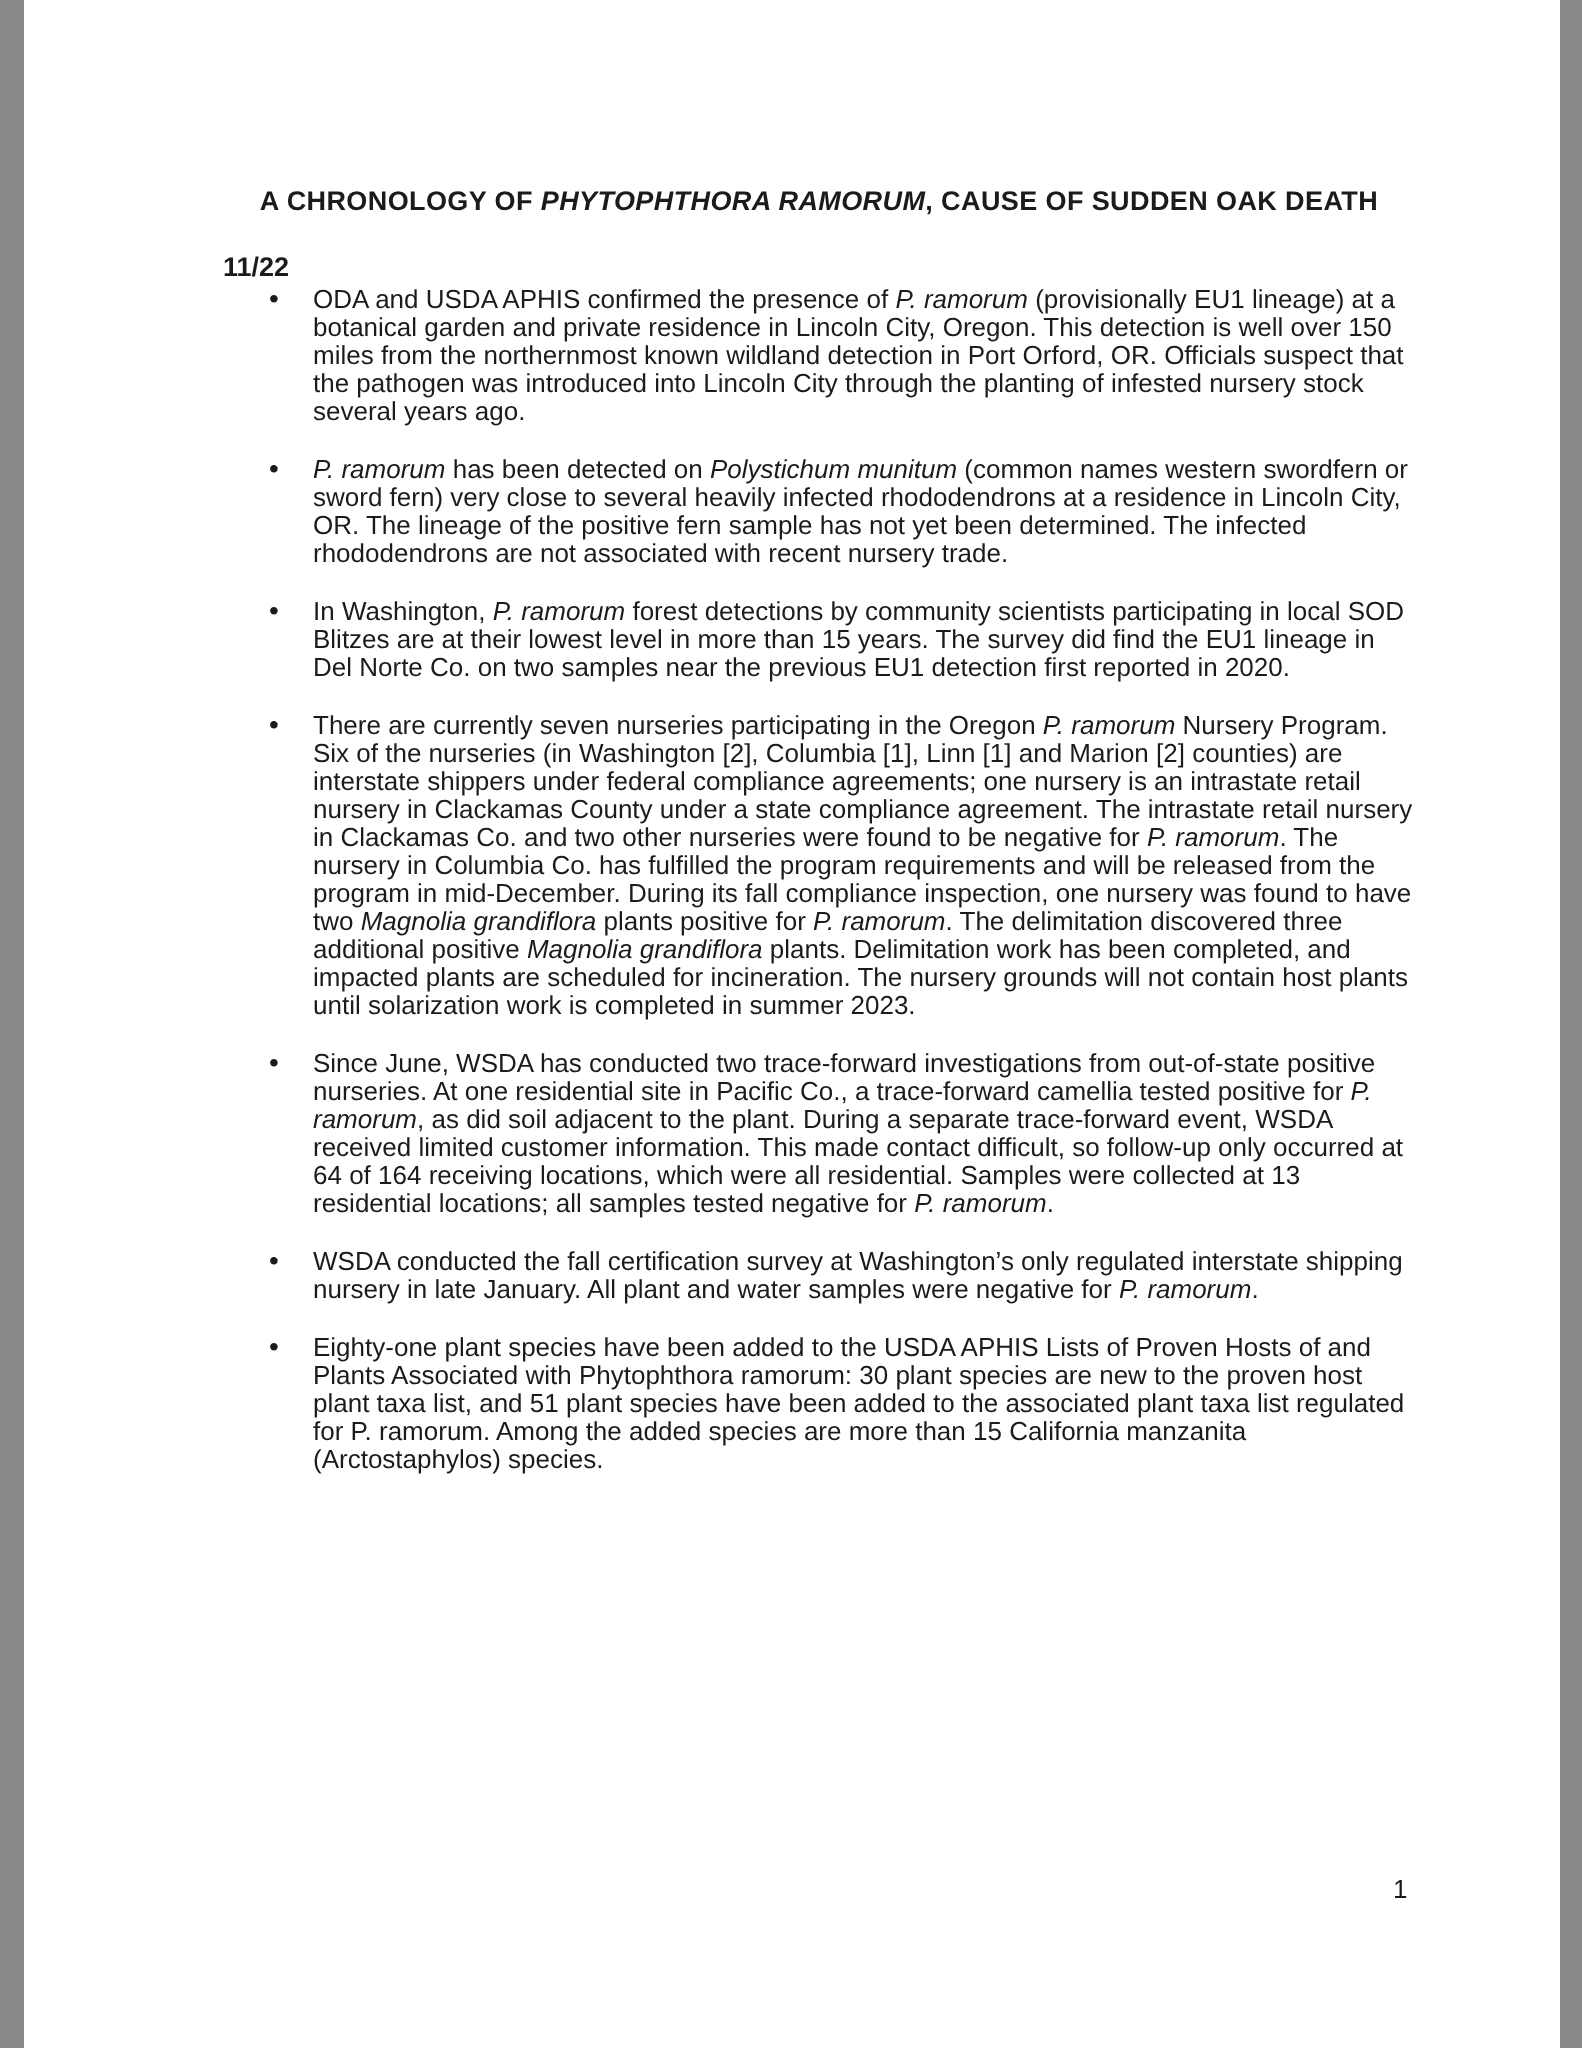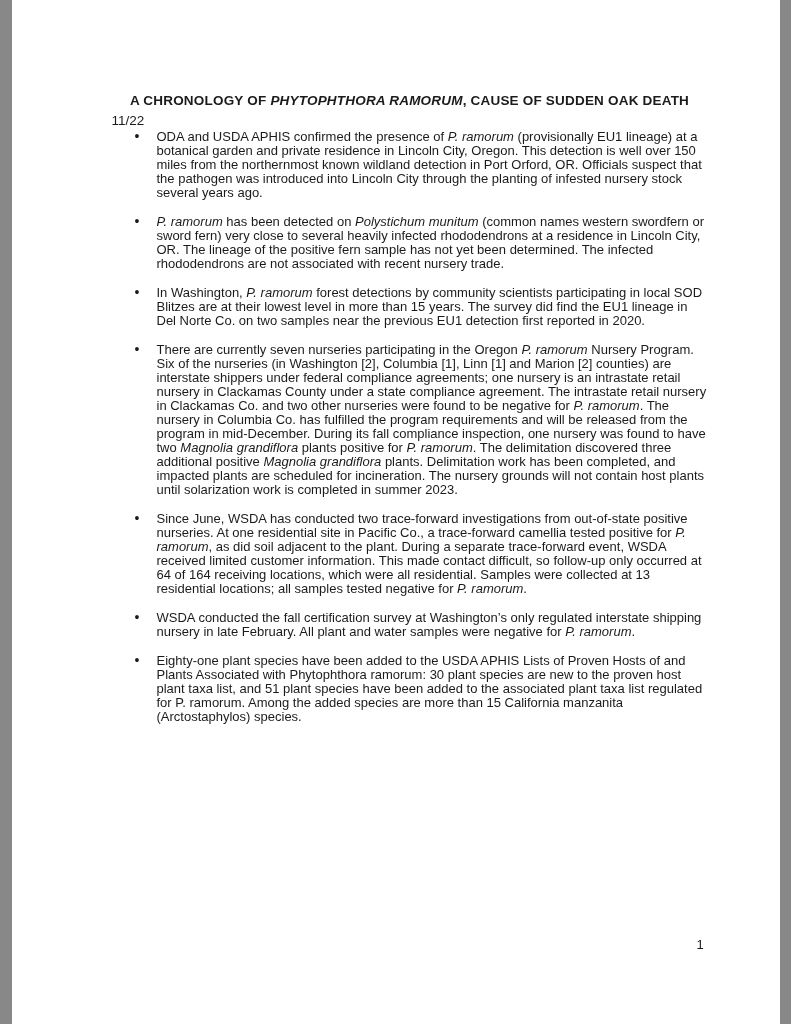--- a/index.html
+++ b/index.html
@@ -18,24 +18,24 @@
     width:596px;
   }
   .doc-title{
     text-align:center;
     font-weight:bold;
     font-size:13.5px;
     line-height:22px;
     letter-spacing:.2px;
   }
   .section-heading{
-    font-weight:normal;
+    font-weight:bold;
     font-size:13.5px;
     line-height:17px;
-    margin-top:0;
+    margin-top:13px;
     margin-bottom:1px;
   }
   .bullet{
     position:relative;
     padding-left:45px;
     font-size:13px;
     line-height:14px;
     margin-bottom:15px;
   }
   .bullet::before{
@@ -62,21 +62,21 @@
       <div><span>A CHRONOLOGY OF </span><span class="it">PHYTOPHTHORA RAMORUM</span><span>, CAUSE OF SUDDEN OAK DEATH</span></div>
     </div>
 
     <div>
       <div class="section-heading">11/22</div>
       <div class="bullet"><span>ODA and USDA APHIS confirmed the presence of </span><span class="it">P. ramorum</span><span> (provisionally EU1 lineage) at a botanical garden and private residence in Lincoln City, Oregon. This detection is well over 150 miles from the northernmost known wildland detection in Port Orford, OR. Officials suspect that the pathogen was introduced into Lincoln City through the planting of infested nursery stock several years ago.</span></div>
       <div class="bullet"><span class="it">P. ramorum</span><span> has been detected on </span><span class="it">Polystichum munitum</span><span> (common names western swordfern or sword fern) very close to several heavily infected rhododendrons at a residence in Lincoln City, OR. The lineage of the positive fern sample has not yet been determined. The infected rhododendrons are not associated with recent nursery trade.</span></div>
       <div class="bullet"><span>In Washington, </span><span class="it">P. ramorum</span><span> forest detections by community scientists participating in local SOD Blitzes are at their lowest level in more than 15 years. The survey did find the EU1 lineage in Del Norte Co. on two samples near the previous EU1 detection first reported in 2020.</span></div>
       <div class="bullet"><span>There are currently seven nurseries participating in the Oregon </span><span class="it">P. ramorum</span><span> Nursery Program. Six of the nurseries (in Washington [2], Columbia [1], Linn [1] and Marion [2] counties) are interstate shippers under federal compliance agreements; one nursery is an intrastate retail nursery in Clackamas County under a state compliance agreement. The intrastate retail nursery in Clackamas Co. and two other nurseries were found to be negative for </span><span class="it">P. ramorum</span><span>. The nursery in Columbia Co. has fulfilled the program requirements and will be released from the program in mid-December. During its fall compliance inspection, one nursery was found to have two </span><span class="it">Magnolia grandiflora</span><span> plants positive for </span><span class="it">P. ramorum</span><span>. The delimitation discovered three additional positive </span><span class="it">Magnolia grandiflora</span><span> plants. Delimitation work has been completed, and impacted plants are scheduled for incineration. The nursery grounds will not contain host plants until solarization work is completed in summer 2023.</span></div>
       <div class="bullet"><span>Since June, WSDA has conducted two trace-forward investigations from out-of-state positive nurseries. At one residential site in Pacific Co., a trace-forward camellia tested positive for </span><span class="it">P. ramorum</span><span>, as did soil adjacent to the plant. During a separate trace-forward event, WSDA received limited customer information. This made contact difficult, so follow-up only occurred at 64 of 164 receiving locations, which were all residential. Samples were collected at 13 residential locations; all samples tested negative for </span><span class="it">P. ramorum</span><span>.</span></div>
-      <div class="bullet"><span>WSDA conducted the fall certification survey at Washington’s only regulated interstate shipping nursery in late February. All plant and water samples were negative for </span><span class="it">P. ramorum</span><span>.</span></div>
+      <div class="bullet"><span>WSDA conducted the fall certification survey at Washington’s only regulated interstate shipping nursery in late January. All plant and water samples were negative for </span><span class="it">P. ramorum</span><span>.</span></div>
     </div>
 
     <div>
       <div class="bullet"><span>Eighty-one plant species have been added to the USDA APHIS Lists of Proven Hosts of and Plants Associated with Phytophthora ramorum: 30 plant species are new to the proven host plant taxa list, and 51 plant species have been added to the associated plant taxa list regulated for P. ramorum. Among the added species are more than 15 California manzanita (Arctostaphylos) species.</span></div>
     </div>
 
   </div>
 
   <div class="page-number">1</div>
 </div>

